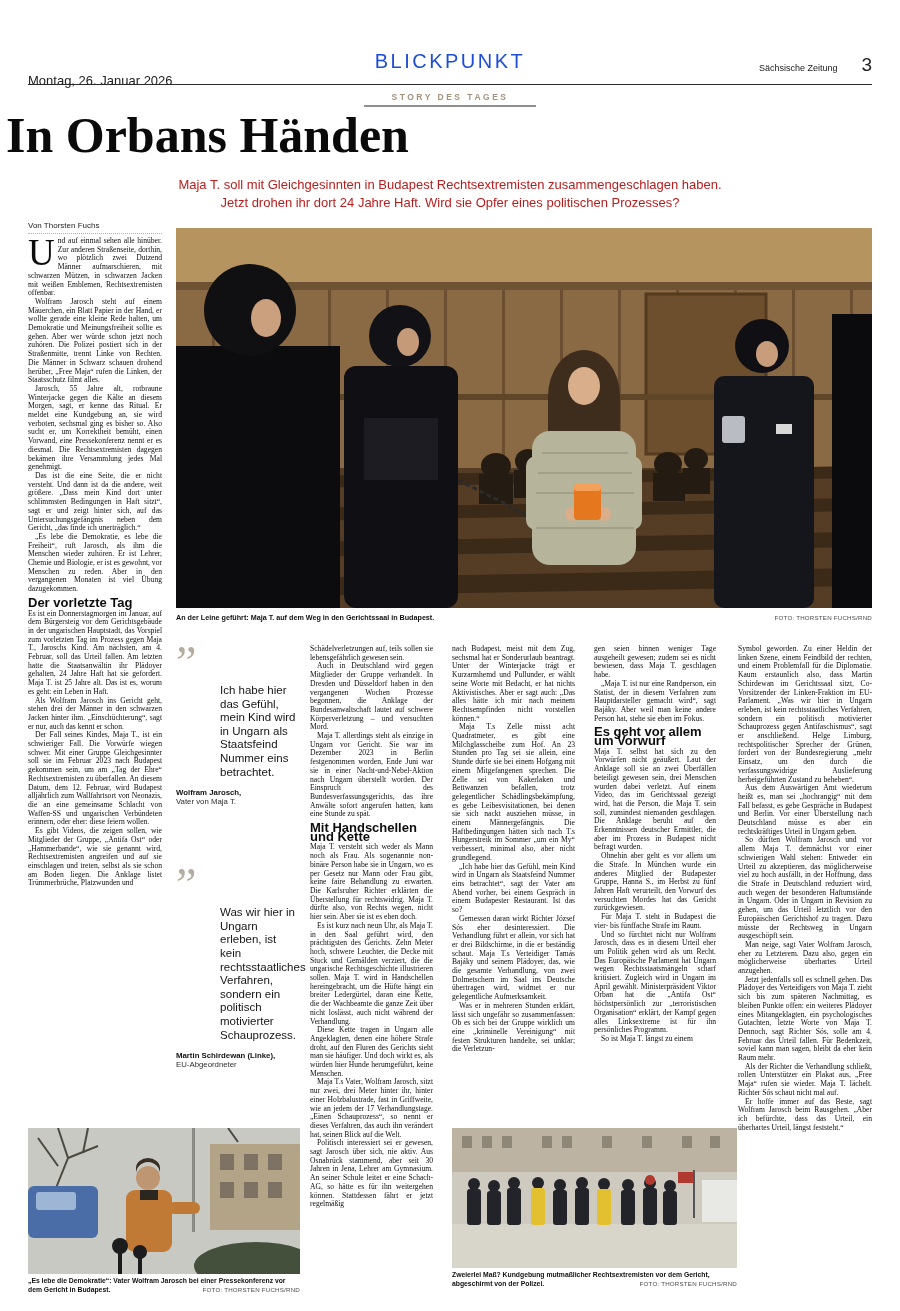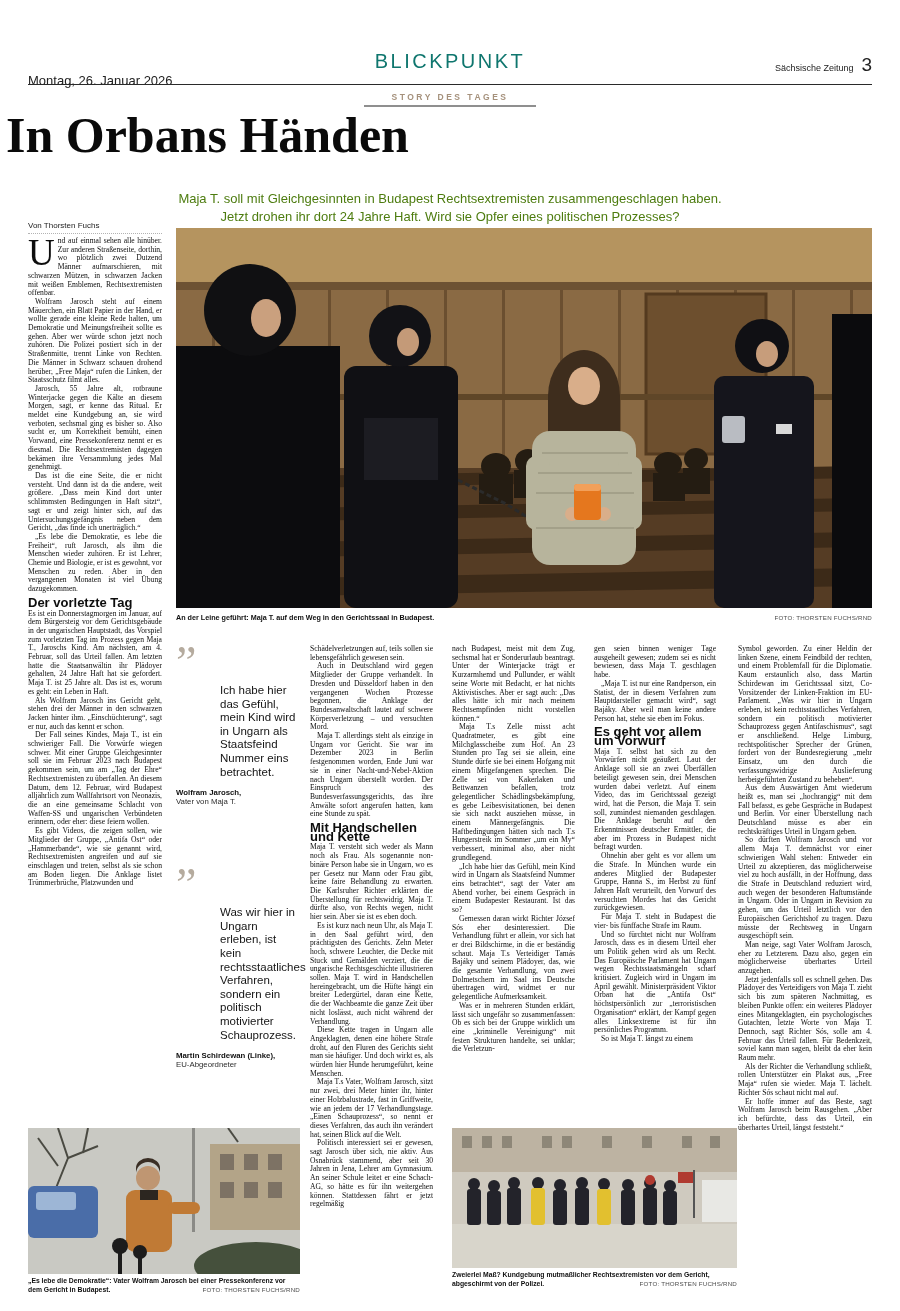--- a/index.html
+++ b/index.html
@@ -1,34 +1,34 @@
 <!DOCTYPE html>
 <html lang="de"><head>
 <meta charset="utf-8">
 <style>
   html,body{margin:0;padding:0;background:#e8e8e8;}
   #page{position:relative;width:900px;height:1311px;background:#ffffff;margin:0 auto;
         font-family:"Liberation Sans",sans-serif;color:#111;overflow:hidden;}
   
   .mh-date{position:absolute;left:28px;top:73px;font-size:13px;color:#222;}
   .mh-section{position:absolute;left:0;right:0;top:50px;text-align:center;font-size:20px;
-              letter-spacing:2.5px;color:#0f766e;font-weight:400;}
-  .mh-right{position:absolute;right:28px;top:54px;display:flex;align-items:baseline;gap:8px;}
+              letter-spacing:2.5px;color:#1d4ed8;font-weight:400;}
+  .mh-right{position:absolute;right:28px;top:54px;display:flex;align-items:baseline;gap:24px;}
   .mh-paper{font-size:9px;color:#222;}
   .mh-page{font-size:19px;font-weight:400;color:#222;}
   .mh-rule{position:absolute;left:28px;right:28px;top:84px;height:1px;background:#2a2a2a;}
   
   .kicker{position:absolute;left:0;right:0;top:92px;text-align:center;font-size:8.5px;
           font-weight:bold;letter-spacing:2.5px;}
   .kicker-rule{position:absolute;left:50%;top:105px;width:172px;height:2px;background:#8f8f8f;
                transform:translateX(-50%);}
   .headline{position:absolute;left:0;right:0;top:106px;text-align:left;
             font-family:"Liberation Serif",serif;font-weight:bold;font-size:50px;color:#0a0a0a;padding-left:6px;}
   .standfirst{position:absolute;left:0;right:0;top:176px;text-align:center;font-size:13px;
-              line-height:17.5px;color:#4d7c0f;margin-top:14px;}
+              line-height:17.5px;color:#b91c1c;}
   .byline{position:absolute;left:28px;top:221px;width:134px;font-size:8px;color:#222;
           padding-bottom:3px;border-bottom:1px dotted #b3b3b3;}
   
   .col{position:absolute;font-family:"Liberation Serif",serif;font-size:7.6px;line-height:8.7px;
        text-align:justify;color:#0d0d0d;overflow:hidden;hyphens:auto;-webkit-hyphens:auto;}
   .col p{margin:0;text-indent:7px;}
   .col p.ni{text-indent:0;}
   .col .sub{font-family:"Liberation Sans",sans-serif;font-weight:bold;font-size:13px;
             margin:5px 0 2px 0;text-indent:0;text-align:left;}
   .dropcap{float:left;font-family:"Liberation Serif",serif;font-size:37px;line-height:30px;

